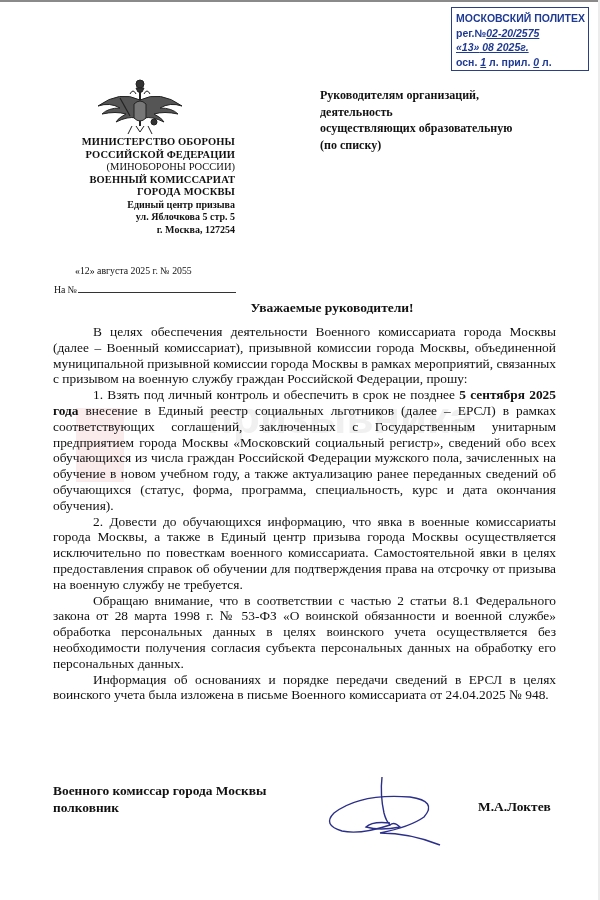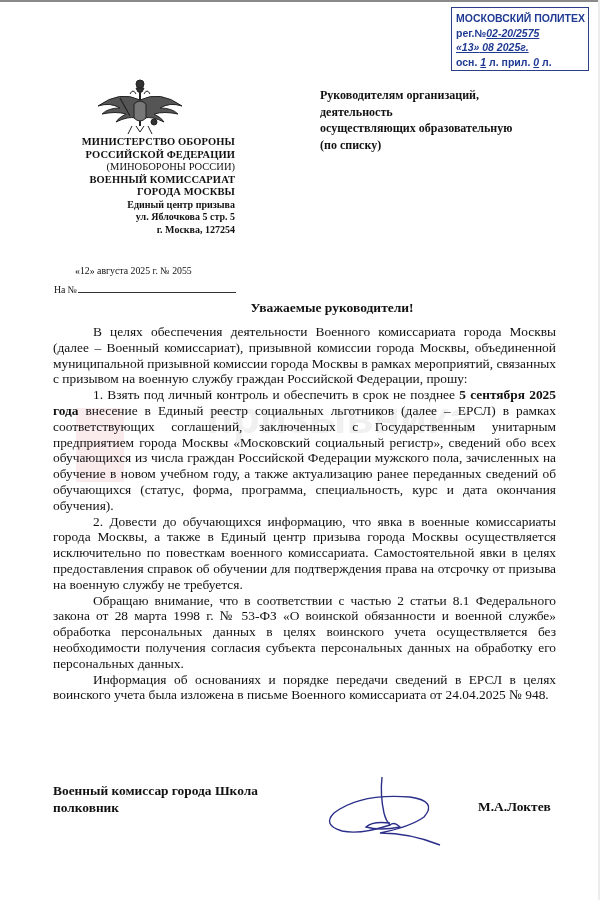--- a/index.html
+++ b/index.html
@@ -126,20 +126,20 @@
 
 <div class="body-text">
   <p>В целях обеспечения деятельности Военного комиссариата города Москвы (далее – Военный комиссариат), призывной комиссии города Москвы, объединенной муниципальной призывной комиссии города Москвы в рамках мероприятий, связанных с призывом на военную службу граждан Российской Федерации, прошу:</p>
   <p><span>1. Взять под личный контроль и обеспечить в срок не позднее </span><b>5 сентября 2025 года</b><span> внесение в Единый реестр социальных льготников (далее – ЕРСЛ) в рамках соответствующих соглашений, заключенных с Государственным унитарным предприятием города Москвы «Московский социальный регистр», сведений обо всех обучающихся из числа граждан Российской Федерации мужского пола, зачисленных на обучение в новом учебном году, а также актуализацию ранее переданных сведений об обучающихся (статус, форма, программа, специальность, курс и дата окончания обучения).</span></p>
   <p>2. Довести до обучающихся информацию, что явка в военные комиссариаты города Москвы, а также в Единый центр призыва города Москвы осуществляется исключительно по повесткам военного комиссариата. Самостоятельной явки в целях предоставления справок об обучении для подтверждения права на отсрочку от призыва на военную службу не требуется.</p>
   <p>Обращаю внимание, что в соответствии с частью 2 статьи 8.1 Федерального закона от 28 марта 1998 г. № 53-ФЗ «О воинской обязанности и военной службе» обработка персональных данных в целях воинского учета осуществляется без необходимости получения согласия субъекта персональных данных на обработку его персональных данных.</p>
   <p>Информация об основаниях и порядке передачи сведений в ЕРСЛ в целях воинского учета была изложена в письме Военного комиссариата от 24.04.2025 № 948.</p>
 </div>
 
 <div class="sign-title">
-  <div>Военный комиссар города Школа</div>
+  <div>Военного комиссар города Москвы</div>
   <div>полковник</div>
 </div>
 <svg class="signature" viewBox="0 0 140 72">
   <path id="sig1" d="M62 2 Q60 20 64 38 Q66 46 70 50 Q74 46 80 52 Q60 56 46 52 Q52 46 70 48" fill="none" stroke-width="1.4" stroke="#2b2f8a"></path>
   <path id="sig2" d="M70 50 Q40 60 22 56 Q2 50 14 38 Q40 18 90 22 Q118 26 104 42 Q90 52 60 58 Q90 58 120 70" fill="none" stroke-width="1.4" stroke="#2b2f8a"></path>
 </svg>
 <div class="sign-name">М.А.Локтев</div>
 
 </body></html>

